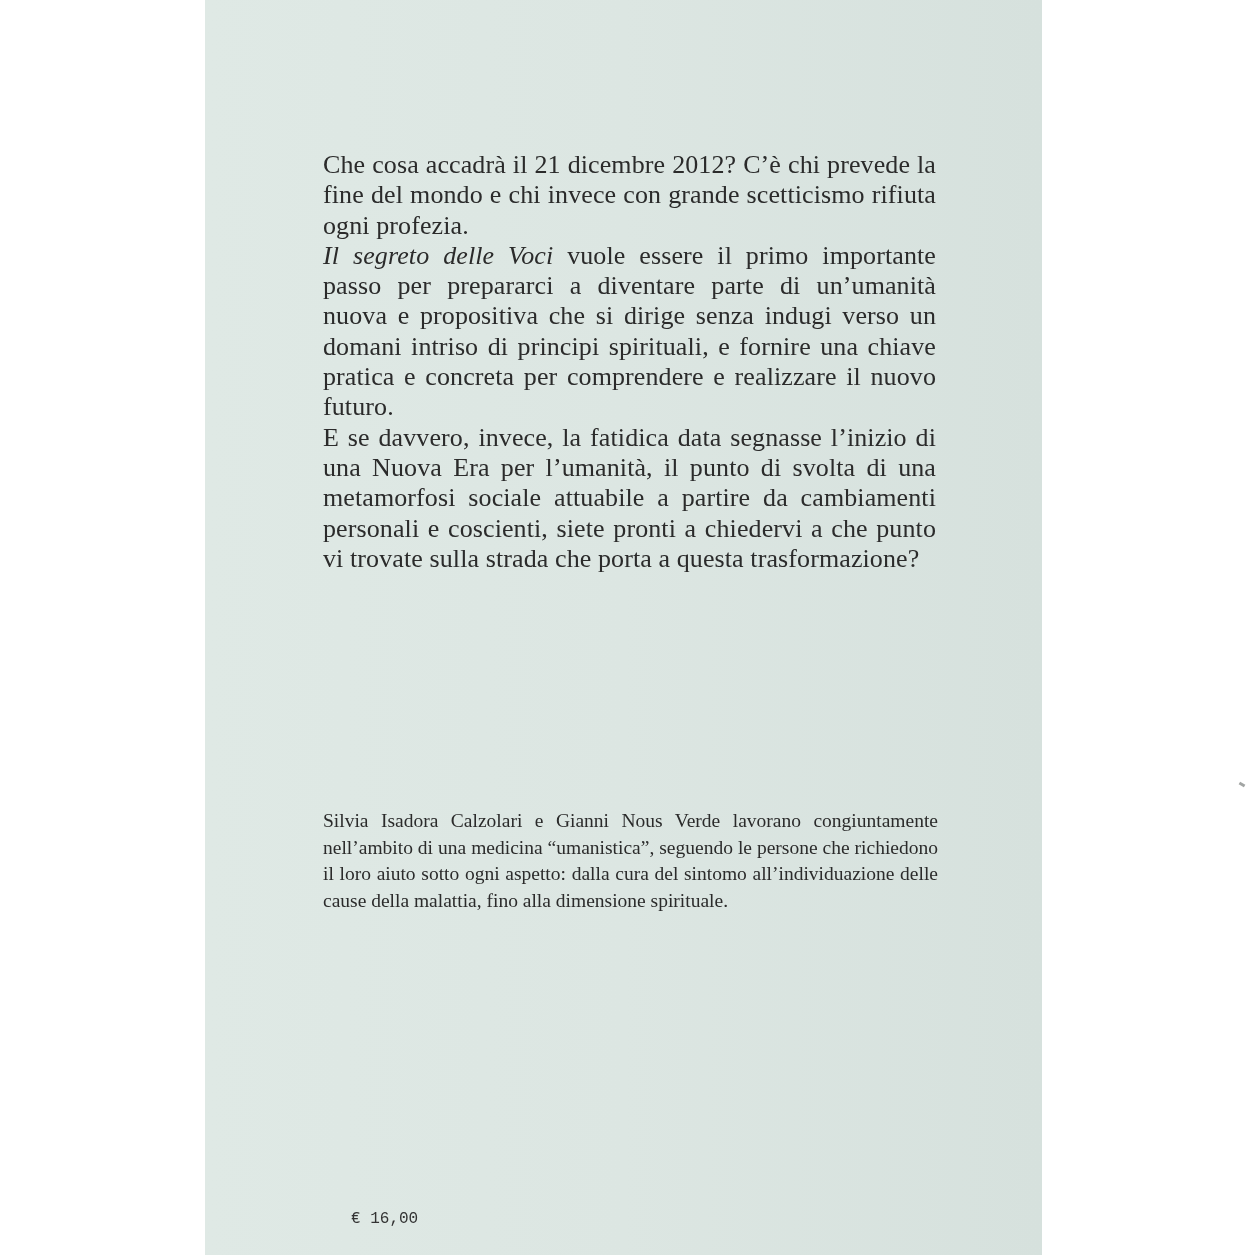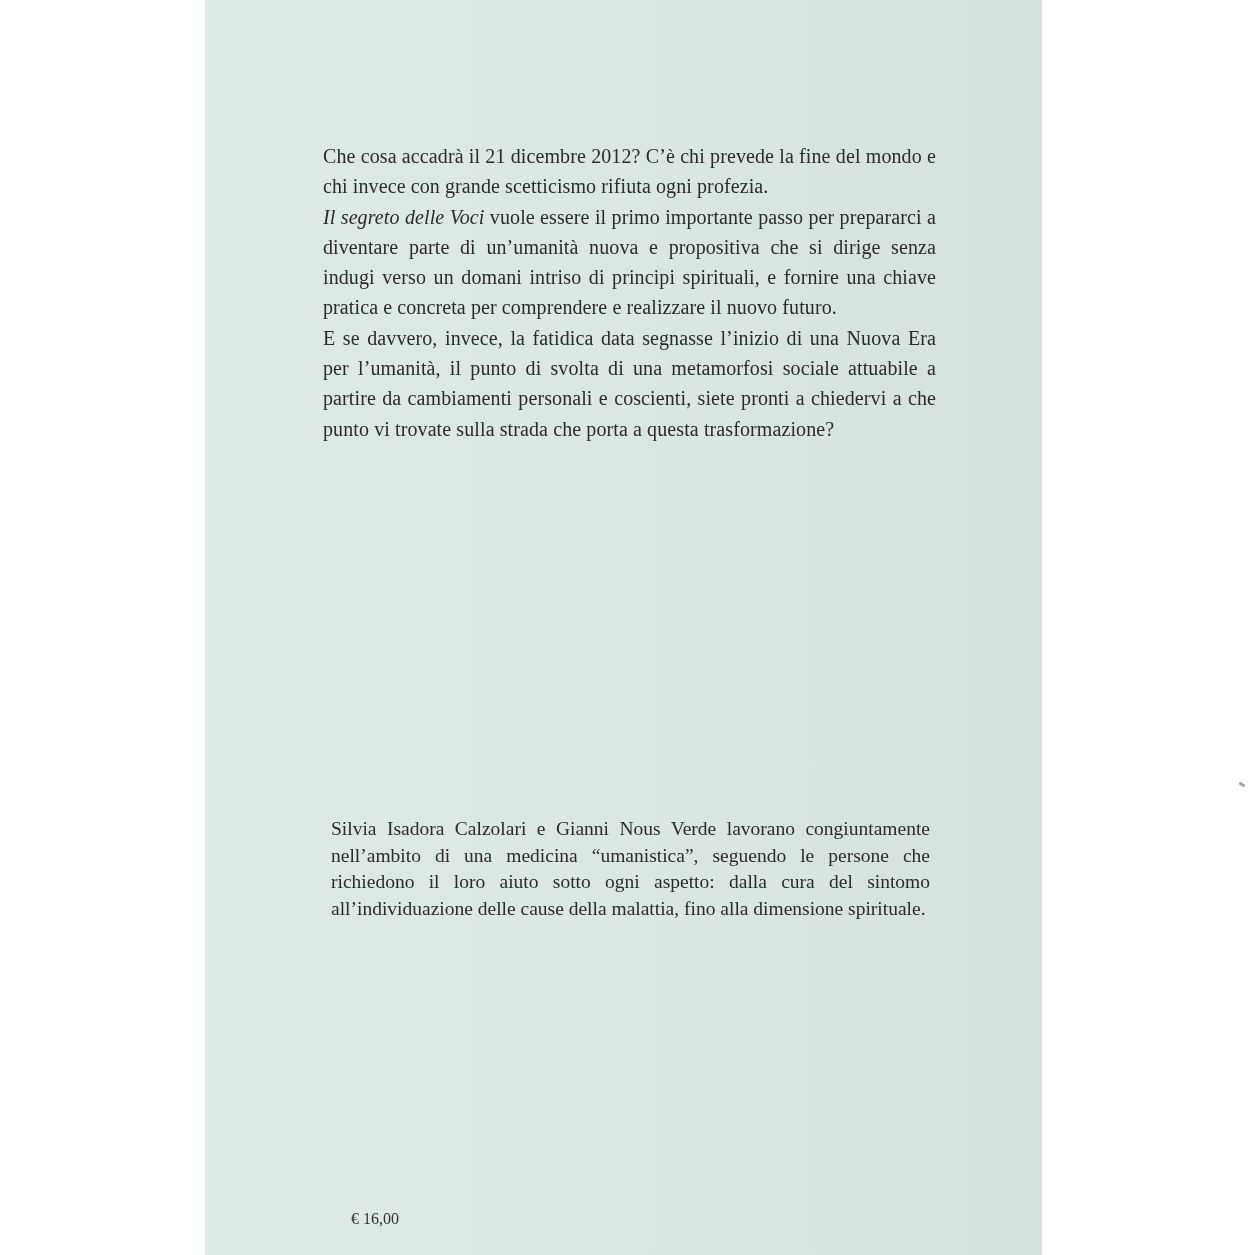--- a/index.html
+++ b/index.html
@@ -14,24 +14,24 @@
       position: absolute;
       left: 205px;
       top: 0;
       width: 837px;
       height: 1255px;
       background: linear-gradient(90deg, #dfe9e5 0%, #dce6e2 50%, #d6e1dd 100%);
     }
     .blurb {
       position: absolute;
       left: 118px;
-      top: 141px;
+      top: 150px;
       width: 613px;
       font-family: "Liberation Serif", "DejaVu Serif", serif;
-      font-size: 20px;
+      font-size: 26px;
       line-height: 30.3px;
       color: #2b2b2b;
       text-align: justify;
       text-align-last: left;
       letter-spacing: 0.1px;
     }
     .blurb p {
       margin: 0;
     }
     .blurb em {
@@ -42,26 +42,26 @@
       left: 118px;
       top: 808px;
       width: 615px;
       font-family: "Liberation Serif", "DejaVu Serif", serif;
       font-size: 19.5px;
       line-height: 26.6px;
       color: #2b2b2b;
       text-align: justify;
       text-align-last: left;
     }
-    .authors p { margin: 8px; }
+    .authors p { margin: 0; }
     .price {
       position: absolute;
       left: 146px;
       top: 1210px;
-      font-family: Liberation Serif, serif;
+      font-family: Liberation Mono, monospace;
       font-size: 16px;
       color: #333333;
     }
     .mark {
       position: absolute;
       left: 1034px;
       top: 783px;
       width: 6px;
       height: 3px;
       background: #7a7f7d;

